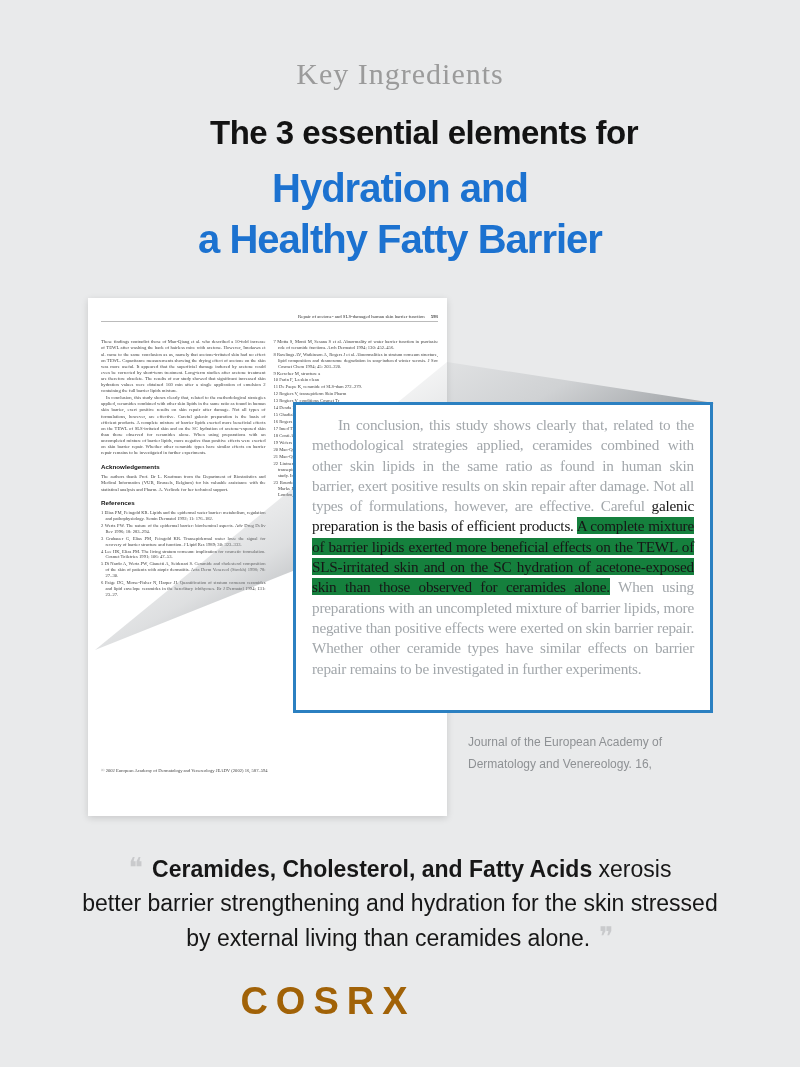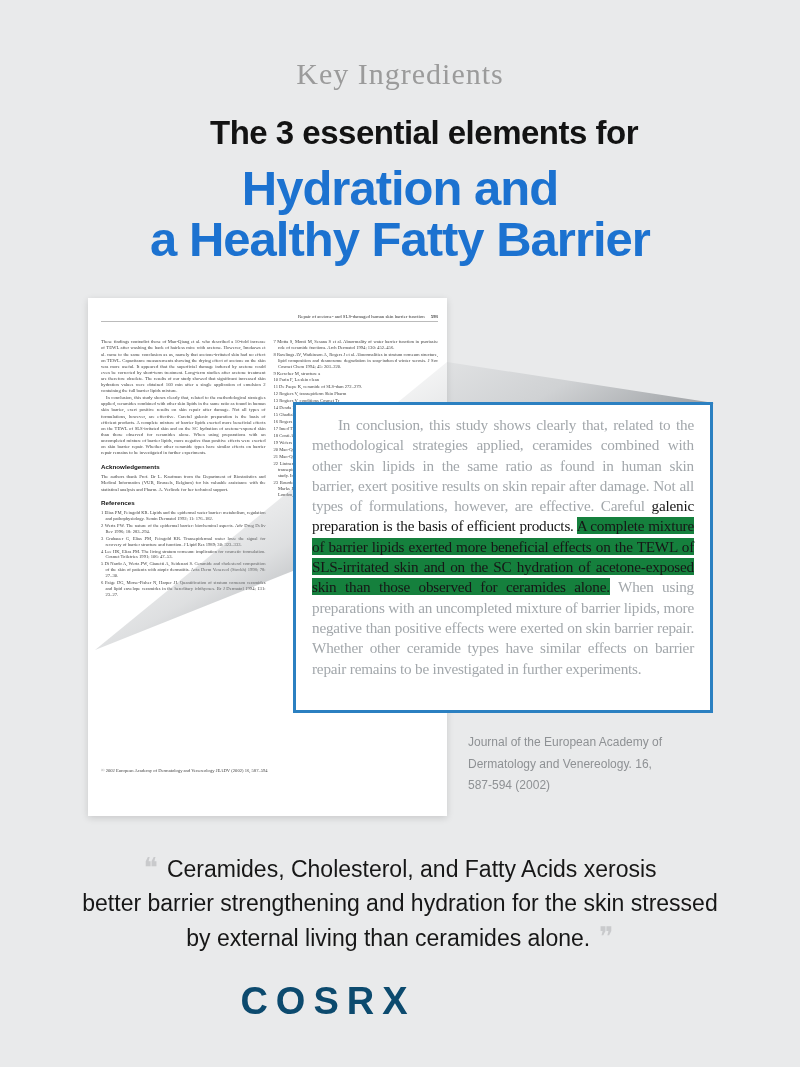--- a/index.html
+++ b/index.html
@@ -4,21 +4,21 @@
 <style>
   html,body{margin:0;padding:0;background:#e9eaeb;}
   .stage{position:relative;width:800px;height:1067px;margin:0 auto;background:#e9eaeb;overflow:hidden;
          font-family:"Liberation Sans","DejaVu Sans",sans-serif;}
   
   .eyebrow{position:absolute;top:57px;left:0;width:800px;text-align:center;
            font-family:"Liberation Serif","DejaVu Serif",serif;font-size:30px;letter-spacing:1px;color:#9b9b9b;}
   .title{position:absolute;top:114px;left:0;width:800px;text-align:center;
          font-size:33px;font-weight:700;letter-spacing:-.5px;color:#131313;padding-left:24px;}
   .subtitle{position:absolute;top:163px;left:0;width:800px;text-align:center;
-            font-size:49px;line-height:51px;font-weight:700;letter-spacing:-1px;}
+            font-size:40px;line-height:51px;font-weight:700;letter-spacing:-1px;}
   
   .paper{position:absolute;left:88px;top:298px;width:359px;height:518px;background:#ffffff;
          box-shadow:0 2px 7px rgba(0,0,0,.14);z-index:1;}
   .paper-inner{position:absolute;left:0;top:0;width:718px;height:1036px;transform:scale(.5);transform-origin:0 0;
                font-family:"Liberation Serif","DejaVu Serif",serif;color:#3e3e3e;}
   .run-head{margin:30px 18px 0 26px;text-align:right;font-size:9.6px;color:#333;
             border-bottom:1px solid #777;padding-bottom:5px;}
   .run-head .pg{font-weight:700;margin-left:10px;}
   .cols{display:flex;gap:16px;margin:34px 18px 0 26px;}
   .col{width:330px;font-size:9.4px;line-height:12.3px;text-align:justify;}
@@ -39,27 +39,27 @@
   .callout-text{margin:0;font-family:"Liberation Serif","DejaVu Serif",serif;font-size:15.2px;
                 line-height:20.3px;text-align:justify;text-indent:26px;letter-spacing:-.2px;}
   .c-gray{color:#a2a7ab;}
   .c-black{color:#161616;}
   .c-hl{color:#161616;background:#15803d;box-decoration-break:clone;-webkit-box-decoration-break:clone;}
   
   .citation{position:absolute;left:468px;top:732px;width:250px;font-size:12px;line-height:21.5px;color:#8e9194;}
   
   .quote{position:absolute;top:851px;left:20px;width:760px;text-align:center;color:#171717;
          font-size:23px;line-height:33.5px;font-weight:400;}
-  .quote b{font-weight:400;margin-top:28px;}
+  .quote b{font-weight:700;margin-top:28px;}
   .qmark{color:#c9cacc;font-size:27px;font-family:"DejaVu Sans",sans-serif;}
   .qmark.open{margin-right:9px;}
   .qmark.close{margin-left:9px;}
   
   .logo{position:absolute;top:980px;left:0;width:648px;text-align:center;font-size:38px;font-weight:700;
-        letter-spacing:8px;text-indent:8px;color:#0c4a6e;}
+        letter-spacing:8px;text-indent:8px;color:#a16207;}
 </style>
 </head>
 <body>
 
 <div class="stage">
 
   <div class="eyebrow">Key Ingredients</div>
   <div class="title">The 3 essential elements for</div>
   <div class="subtitle" style="color:#1c72d0;">
     <div>Hydration and</div>
@@ -116,21 +116,20 @@
 
   <div class="beam"></div>
 
   <div class="callout">
     <p class="callout-text"><span class="c-gray">In conclusion, this study shows clearly that, related to the methodological strategies applied, ceramides combined with other skin lipids in the same ratio as found in human skin barrier, exert positive results on skin repair after damage. Not all types of formulations, however, are effective. Careful </span><span class="c-black">galenic preparation is the basis of efficient products. </span><span class="c-hl">A complete mixture of barrier lipids exerted more beneficial effects on the TEWL of SLS-irritated skin and on the SC hydration of acetone-exposed skin than those observed for ceramides alone.</span><span class="c-gray"> When using preparations with an uncompleted mixture of barrier lipids, more negative than positive effects were exerted on skin barrier repair. Whether other ceramide types have similar effects on barrier repair remains to be investigated in further experiments.</span></p>
   </div>
 
   <div class="citation">
     <div>Journal of the European Academy of</div>
     <div>Dermatology and Venereology. 16,</div>
-    <div>587-594 (2002)</div>
   </div>
 
   <div class="quote">
     <div><span class="qmark open">❝</span><b>Ceramides, Cholesterol, and Fatty Acids</b><span> xerosis</span></div>
     <div>better barrier strengthening and hydration for the skin stressed</div>
     <div><span>by external living than ceramides alone.</span><span class="qmark close">❞</span></div>
   </div>
 
   <div class="logo">COSRX</div>
 

